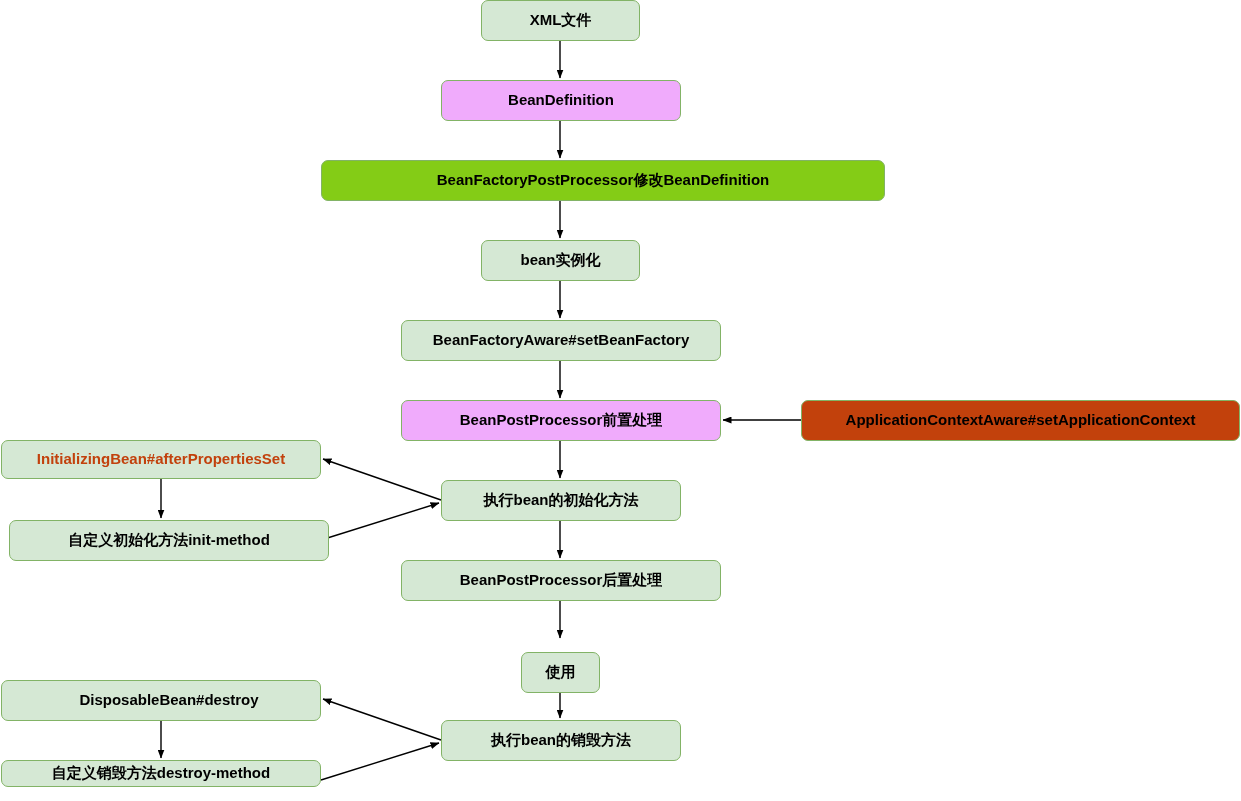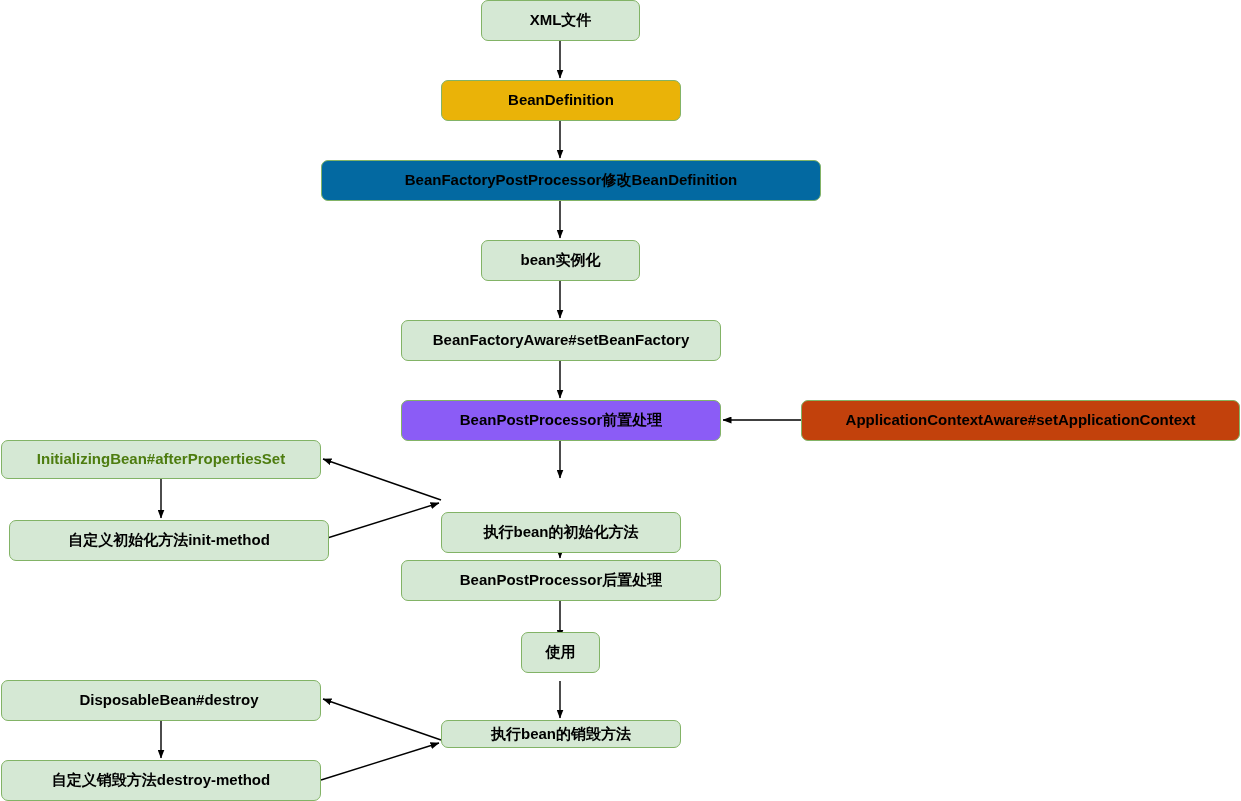--- a/index.html
+++ b/index.html
@@ -72,57 +72,57 @@
         <line x1="441" y1="740" x2="323" y2="699" stroke="#000000" stroke-width="1.4" marker-end="url(#arrowhead)"></line>
         <line x1="161" y1="721" x2="161" y2="758" stroke="#000000" stroke-width="1.4" marker-end="url(#arrowhead)"></line>
         <line x1="321" y1="780" x2="439" y2="743" stroke="#000000" stroke-width="1.4" marker-end="url(#arrowhead)"></line>
       </g>
   </svg>
 
   <div id="node-layer">
       <div class="node" style="left: 481px; top: 0px; width: 159px; height: 41px; background: rgb(213, 232, 212); border-color: rgb(130, 179, 102); color: rgb(0, 0, 0);">
         <span>XML文件</span>
       </div>
-      <div class="node" style="left: 441px; top: 80px; width: 240px; height: 41px; background: #eab308; border-color: rgb(130, 179, 102); color: rgb(0, 0, 0);">
+      <div class="node" style="left: 441px; top: 80px; width: 240px; height: 41px; background: #f0abfc; border-color: rgb(130, 179, 102); color: rgb(0, 0, 0);">
         <span>BeanDefinition</span>
       </div>
-      <div class="node" style="left: 321px; top: 160px; width: 500px; height: 41px; background: #0369a1; border-color: rgb(130, 179, 102); color: rgb(0, 0, 0);">
+      <div class="node" style="left: 321px; top: 160px; width: 564px; height: 41px; background: #84cc16; border-color: rgb(130, 179, 102); color: rgb(0, 0, 0);">
         <span>BeanFactoryPostProcessor修改BeanDefinition</span>
       </div>
       <div class="node" style="left: 481px; top: 240px; width: 159px; height: 41px; background: rgb(213, 232, 212); border-color: rgb(130, 179, 102); color: rgb(0, 0, 0);">
         <span>bean实例化</span>
       </div>
       <div class="node" style="left: 401px; top: 320px; width: 320px; height: 41px; background: rgb(213, 232, 212); border-color: rgb(130, 179, 102); color: rgb(0, 0, 0);">
         <span>BeanFactoryAware#setBeanFactory</span>
       </div>
-      <div class="node" style="left: 401px; top: 400px; width: 320px; height: 41px; background: #8b5cf6; border-color: rgb(130, 179, 102); color: rgb(0, 0, 0);">
+      <div class="node" style="left: 401px; top: 400px; width: 320px; height: 41px; background: #f0abfc; border-color: rgb(130, 179, 102); color: rgb(0, 0, 0);">
         <span>BeanPostProcessor前置处理</span>
       </div>
       <div class="node" style="left: 801px; top: 400px; width: 439px; height: 41px; background: #c2410c; border-color: rgb(130, 179, 102); color: rgb(0, 0, 0);">
         <span>ApplicationContextAware#setApplicationContext</span>
       </div>
-      <div class="node" style="left: 1px; top: 440px; width: 320px; height: 39px; background: rgb(213, 232, 212); border-color: rgb(130, 179, 102); color: #4d7c0f;">
+      <div class="node" style="left: 1px; top: 440px; width: 320px; height: 39px; background: rgb(213, 232, 212); border-color: rgb(130, 179, 102); color: #c2410c;">
         <span>InitializingBean#afterPropertiesSet</span>
       </div>
       <div class="node" style="left: 1px; top: 520px; width: 320px; height: 41px; background: rgb(213, 232, 212); border-color: rgb(130, 179, 102); color: rgb(0, 0, 0); margin-left: 8px;">
         <span>自定义初始化方法init-method</span>
       </div>
-      <div class="node" style="left: 441px; top: 480px; width: 240px; height: 41px; background: rgb(213, 232, 212); border-color: rgb(130, 179, 102); color: rgb(0, 0, 0); margin-top: 32px;">
+      <div class="node" style="left: 441px; top: 480px; width: 240px; height: 41px; background: rgb(213, 232, 212); border-color: rgb(130, 179, 102); color: rgb(0, 0, 0);">
         <span>执行bean的初始化方法</span>
       </div>
       <div class="node" style="left: 401px; top: 560px; width: 320px; height: 41px; background: rgb(213, 232, 212); border-color: rgb(130, 179, 102); color: rgb(0, 0, 0);">
         <span>BeanPostProcessor后置处理</span>
       </div>
-      <div class="node" style="left: 521px; top: 632px; width: 79px; height: 41px; background: rgb(213, 232, 212); border-color: rgb(130, 179, 102); color: rgb(0, 0, 0);">
+      <div class="node" style="left: 521px; top: 652px; width: 79px; height: 41px; background: rgb(213, 232, 212); border-color: rgb(130, 179, 102); color: rgb(0, 0, 0);">
         <span>使用</span>
       </div>
       <div class="node" style="left: 1px; top: 680px; width: 320px; height: 41px; background: rgb(213, 232, 212); border-color: rgb(130, 179, 102); color: rgb(0, 0, 0); padding-left: 16px;">
         <span>DisposableBean#destroy</span>
       </div>
-      <div class="node" style="left: 1px; top: 760px; width: 320px; height: 41px; background: rgb(213, 232, 212); border-color: rgb(130, 179, 102); color: rgb(0, 0, 0);">
+      <div class="node" style="left: 1px; top: 760px; width: 320px; height: 27px; background: rgb(213, 232, 212); border-color: rgb(130, 179, 102); color: rgb(0, 0, 0);">
         <span>自定义销毁方法destroy-method</span>
       </div>
-      <div class="node" style="left: 441px; top: 720px; width: 240px; height: 28px; background: rgb(213, 232, 212); border-color: rgb(130, 179, 102); color: rgb(0, 0, 0);">
+      <div class="node" style="left: 441px; top: 720px; width: 240px; height: 41px; background: rgb(213, 232, 212); border-color: rgb(130, 179, 102); color: rgb(0, 0, 0);">
         <span>执行bean的销毁方法</span>
       </div>
     </div>
 
 </div>
 
 </body></html>

